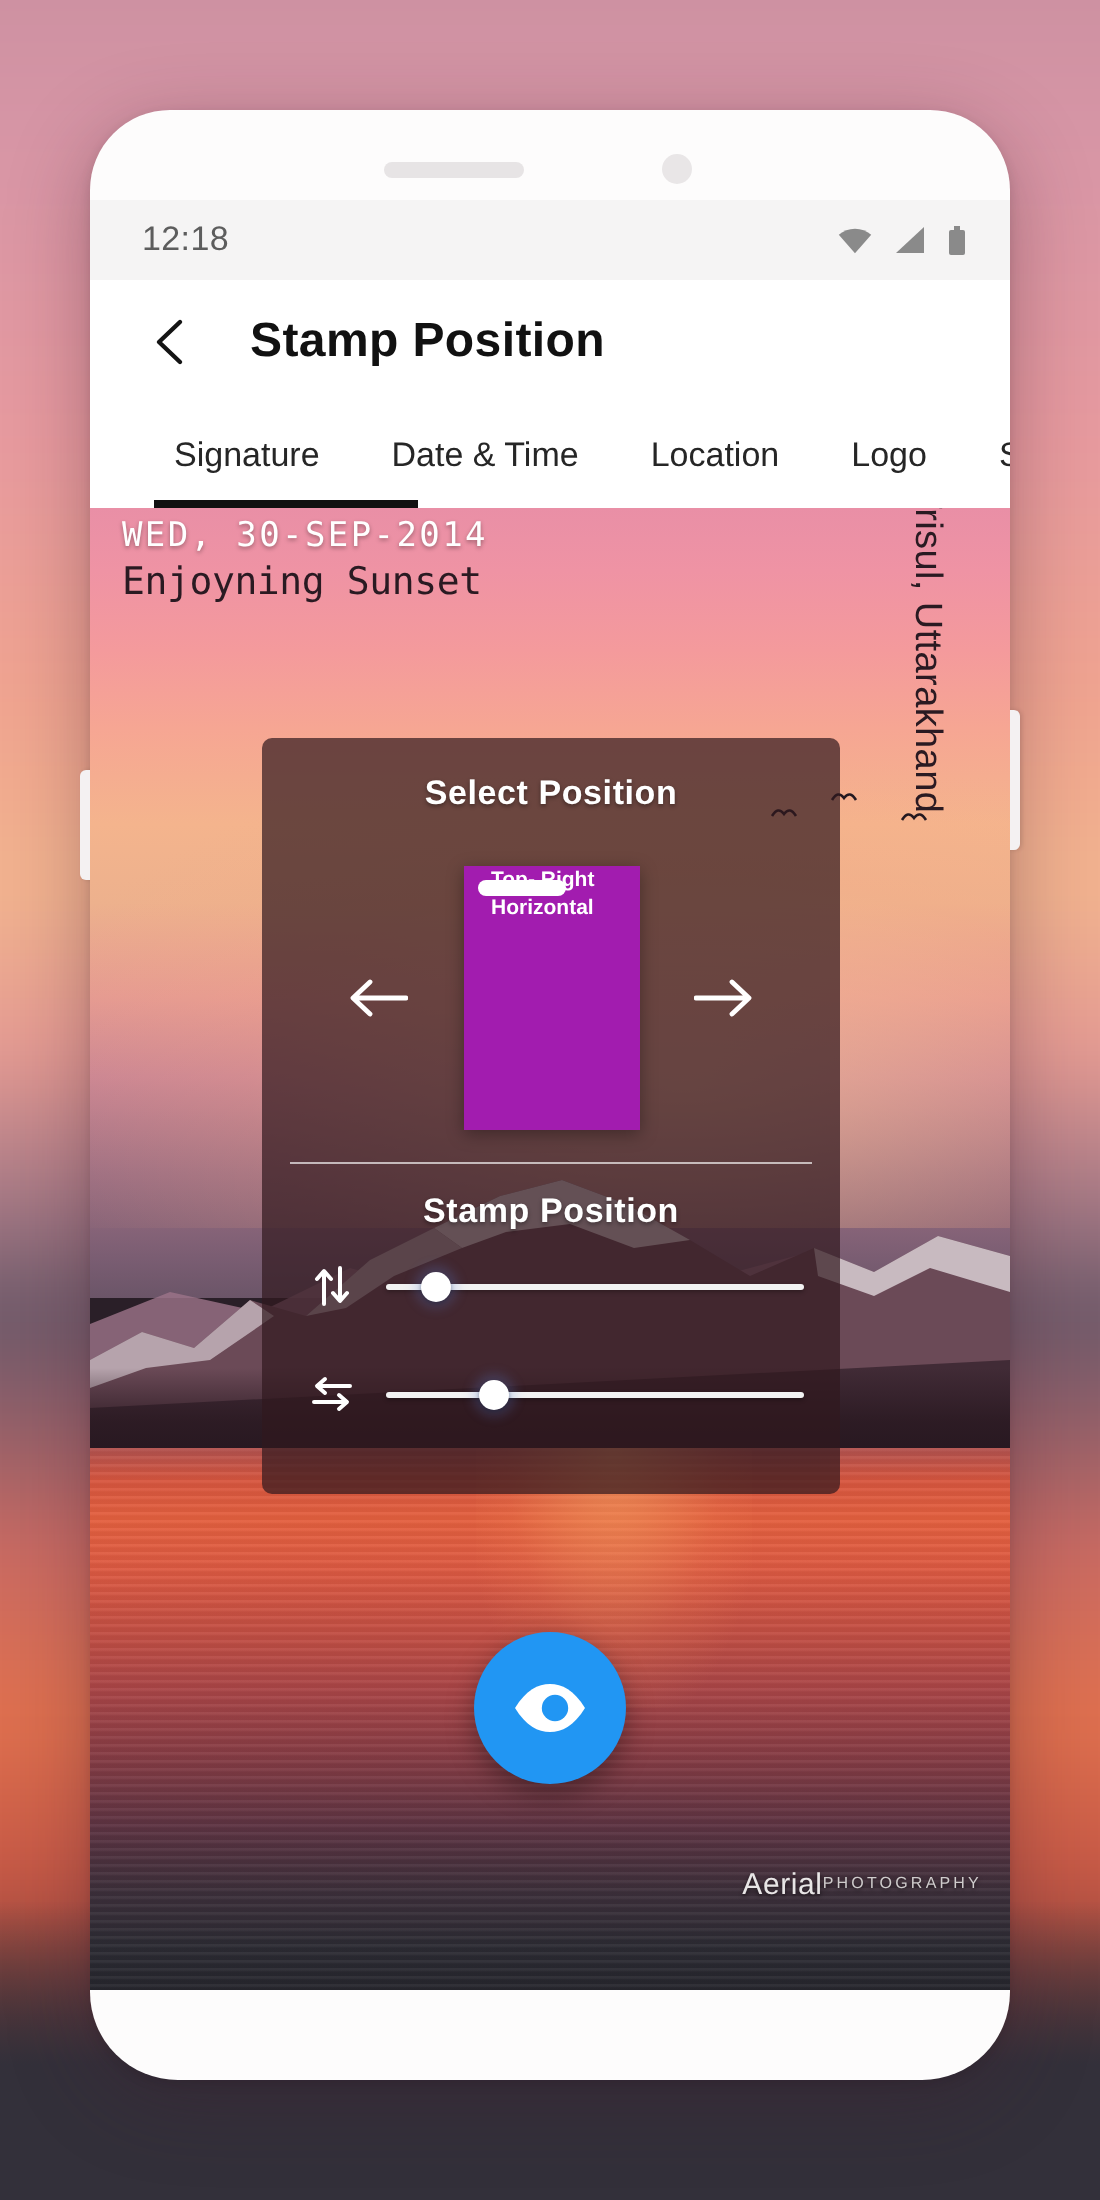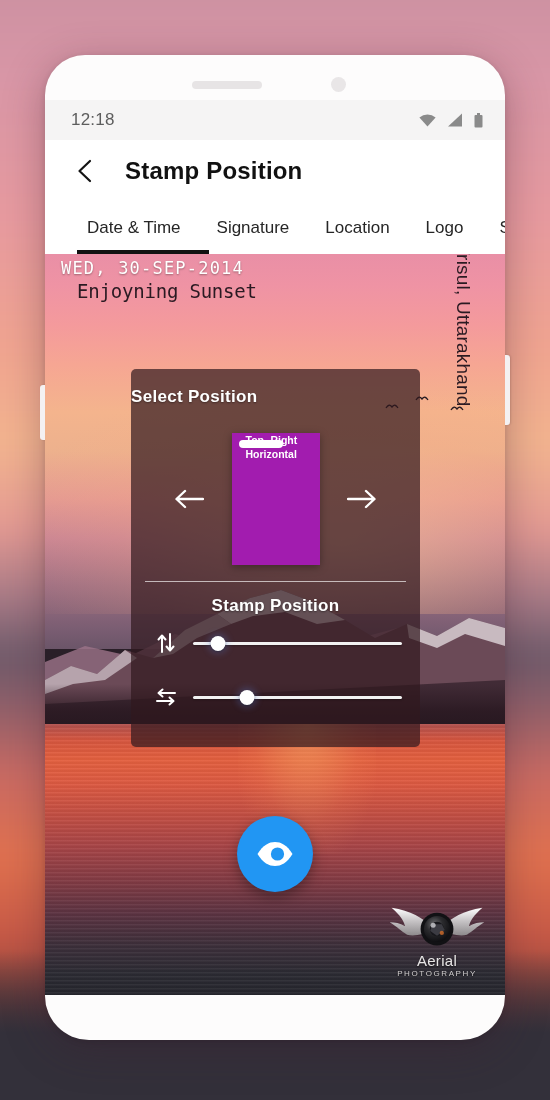--- a/index.html
+++ b/index.html
@@ -178,41 +178,41 @@
   .bird { position:absolute; color:#1c1218; font-size:11px; line-height:1; }
 
   
   .stamp-date {
     position:absolute; left:16px; top:4px;
     font-family:"DejaVu Sans Mono", monospace;
     font-size:17px; color:#ffffff; letter-spacing:1.2px;
     text-shadow:0 1px 2px rgba(0,0,0,.35);
   }
   .stamp-caption {
-    position:absolute; left:32px; top:26px;
+    position:absolute; left:16px; top:26px;
     font-family:"DejaVu Sans Mono", monospace;
     font-size:19px; color:#2a1a22; letter-spacing:-.2px;
   }
   .stamp-location {
     position:absolute; right:-58px; top:78px;
     width:200px;
     transform:rotate(90deg); transform-origin:center;
     font-size:19px; color:#2a1a22; letter-spacing:.2px;
     text-align:left;
   }
 
   
   #dialog {
     position:absolute; left:86px; top:115px; width:289px; height:378px;
     background:rgba(48,24,30,.70);
     border-radius:5px;
     color:#fff;
   }
   .dialog-title {
-    font-size:17px; font-weight:bold; padding-top:18px;
+    text-align:center; font-size:17px; font-weight:bold; padding-top:18px;
     letter-spacing:.3px; text-shadow:0 1px 2px rgba(0,0,0,.4);
   }
   .selector {
     position:relative; height:165px; margin-top:9px;
     display:flex; align-items:center; justify-content:center;
   }
   .arrow-btn {
     position:absolute; width:40px; height:40px; cursor:pointer;
     display:flex; align-items:center; justify-content:center;
   }
@@ -265,21 +265,21 @@
     bottom:103px; width:76px; height:76px; border-radius:50%;
     background:#2196f3; cursor:pointer;
     display:flex; align-items:center; justify-content:center;
     box-shadow:0 5px 14px rgba(0,0,0,.35);
   }
 
   
   #watermark {
     position:absolute; right:14px; bottom:14px;
     width:108px; height:78px;
-    display:flex; flex-direction:column; align-items:center; justify-content:flex-end;
+    display:flex; flex-direction:row; align-items:center; justify-content:flex-end;
   }
   .wm-name {
     font-size:15px; color:#e8e6e6; letter-spacing:.3px; line-height:1;
     text-shadow:0 1px 2px rgba(0,0,0,.6);
   }
   .wm-sub {
     font-size:8px; color:#cfcccc; letter-spacing:1.6px; line-height:1.6;
     text-shadow:0 1px 2px rgba(0,0,0,.6);
   }
 </style>
@@ -318,22 +318,22 @@
       <div class="appbar">
         <span class="back-btn">
           <svg width="20" height="24" viewBox="0 0 20 24">
             <path d="M15 2 L4.5 12 L15 22" stroke="#141414" stroke-width="2.2" fill="none" stroke-linecap="round" stroke-linejoin="round"></path>
           </svg>
         </span>
         <span class="appbar-title">Stamp Position</span>
       </div>
 
       <div class="tabs">
+        <span class="tab">Signature</span>
         <span class="tab">Date &amp; Time</span>
-        <span class="tab">Signature</span>
         <span class="tab">Location</span>
         <span class="tab">Logo</span>
         <span class="tab">Se</span>
         <span class="tab-underline" style="background: rgb(17, 17, 17);"></span>
       </div>
 
       <div id="photo">
         <div class="sky"></div>
         <div class="sky-glow"></div>
 

